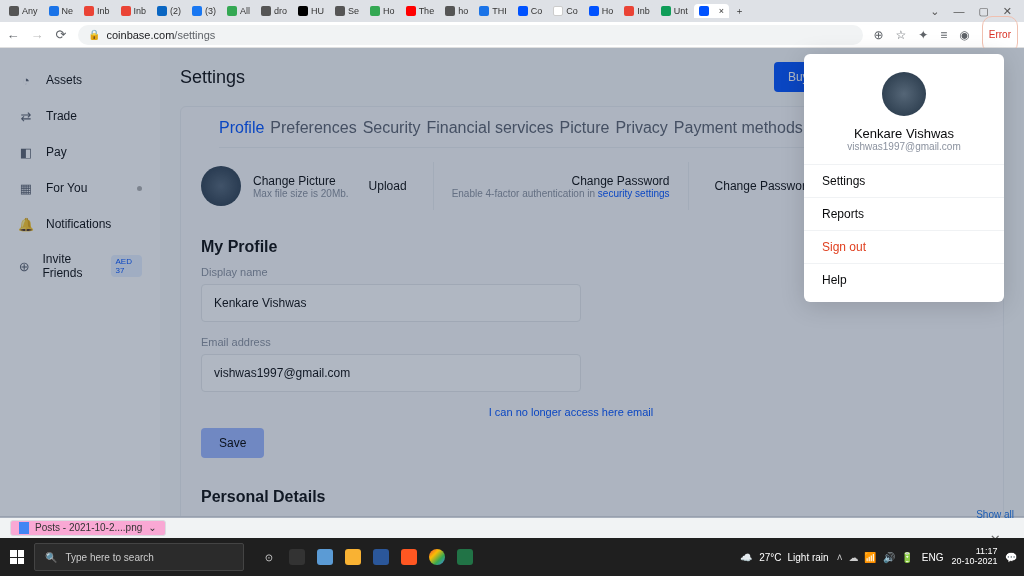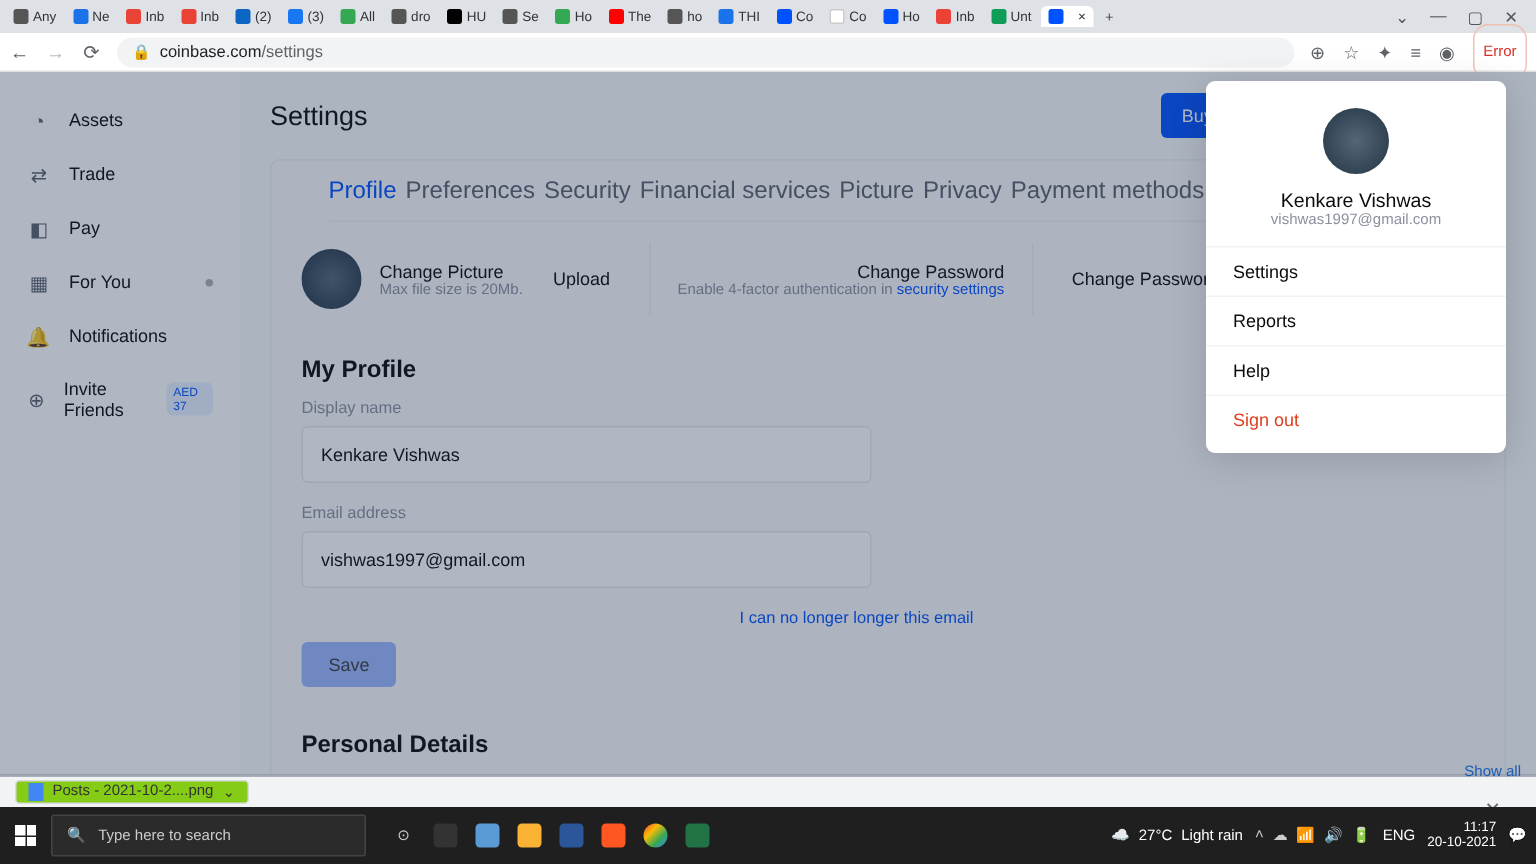--- a/index.html
+++ b/index.html
@@ -63,33 +63,33 @@
 .prof-pic { width: 40px; height: 40px; border-radius: 50%; background: #334455; background-image: radial-gradient(circle, #556677, #223344); }
 .ac-title { font-size: 12px; font-weight: 500; color: #0a0b0d; }
 .ac-sub { font-size: 10px; color: #8a919e; }
 .ac-link { color: #0052ff; }
 .ac-btn { font-size: 12px; color: #0a0b0d; font-weight: 500; cursor: pointer; padding: 0 8px; }
 
 .section-h { font-size: 16px; font-weight: 600; color: #0a0b0d; margin: 14px 0 10px; }
 .field-label { font-size: 11px; color: #8a919e; margin-bottom: 6px; display: block; }
 .field-input { width: 380px; padding: 11px 12px; border: 1px solid #e6e8eb; border-radius: 4px; font-size: 12px; color: #0a0b0d; background: #fff; margin-bottom: 14px; }
 .access-link { font-size: 11px; color: #0052ff; text-align: center; width: 380px; margin-left: 180px; margin-bottom: 10px; cursor:pointer; }
-.save-btn { background: #9db7ff; color: #404040; padding: 8px 18px; border-radius: 4px; font-size: 12px; cursor: pointer; display: inline-block; margin-bottom: 16px; }
+.save-btn { background: #9db7ff; color: #000000; padding: 8px 18px; border-radius: 4px; font-size: 12px; cursor: pointer; display: inline-block; margin-bottom: 16px; }
 
 
 .dropdown { position: absolute; top: 6px; right: 20px; width: 200px; background: #fff; border-radius: 6px; box-shadow: 0 4px 24px rgba(0,0,0,0.15); z-index: 10; padding: 18px 0 6px; }
 .dd-avatar { width: 44px; height: 44px; border-radius: 50%; background: #334455; background-image: radial-gradient(circle, #556677, #223344); margin: 0 auto 10px; }
 .dd-name { text-align: center; font-size: 13px; font-weight: 500; color: #0a0b0d; }
 .dd-email { text-align: center; font-size: 10px; color: #8a919e; margin-bottom: 12px; }
 .dd-item { padding: 9px 18px; font-size: 12px; color: #0a0b0d; cursor: pointer; border-top: 1px solid #f0f2f4; }
 .dd-item.signout { color: #e04020; }
 
 
 .dl-bar { position: absolute; left: 0; right: 0; bottom: 38px; height: 22px; background: #f1f3f4; border-top: 1px solid #dadce0; display: flex; align-items: center; padding: 0 10px; font-size: 10px; color: #333; }
-.dl-item { display: flex; align-items: center; gap: 6px; background: #84cc16; border: 1px solid #dadce0; padding: 1px 8px; border-radius: 3px; cursor: pointer; }
+.dl-item { display: flex; align-items: center; gap: 6px; background: #f9a8d4; border: 1px solid #dadce0; padding: 1px 8px; border-radius: 3px; cursor: pointer; }
 .dl-icon { width: 10px; height: 12px; background: #4285f4; }
 .dl-bar .right { margin-left: auto; display: flex; align-items: center; gap: 12px; flex-direction: column; }
 .dl-bar .show-all { color: #1a73e8; cursor: pointer; }
 .dl-bar .close { cursor: pointer; font-size: 13px; color: #666; }
 
 
 .taskbar { position: absolute; left: 0; right: 0; bottom: 0; height: 38px; background: #1f1f1f; display: flex; align-items: center; color: #fff; font-size: 10px; }
 .start { width: 34px; height: 38px; display:flex; align-items:center; justify-content:center; cursor:pointer; }
 .win-logo { width: 14px; height: 14px; display: grid; grid-template-columns: 1fr 1fr; grid-template-rows: 1fr 1fr; gap: 1px; }
 .win-logo span { background: #fff; }
@@ -287,33 +287,33 @@
         <div class="action-card pad">
           <div class="ac-btn">Change Password</div>
         </div>
       </div>
 
       <div class="section-h">My Profile</div>
       <label class="field-label">Display name</label>
       <input class="field-input" value="Kenkare Vishwas" style="">
       <label class="field-label">Email address</label>
       <input class="field-input" value="vishwas1997@gmail.com" style="">
-      <div class="access-link">I can no longer longer this email</div>
+      <div class="access-link">I can no longer access here email</div>
       <div class="save-btn">Save</div>
       <div class="section-h">Personal Details</div>
     </div>
 
     <div class="dropdown">
       <div class="dd-avatar"></div>
       <div class="dd-name">Kenkare Vishwas</div>
       <div class="dd-email">vishwas1997@gmail.com</div>
       <div class="dd-item">Settings</div>
       <div class="dd-item">Reports</div>
+      <div class="dd-item signout">Sign out</div>
       <div class="dd-item">Help</div>
-      <div class="dd-item signout">Sign out</div>
     </div>
   </div>
 </div>
 
 <div class="dl-bar">
   <div class="dl-item">
     <span class="dl-icon"></span>
     <span>Posts - 2021-10-2....png</span>
     <span>⌄</span>
   </div>

